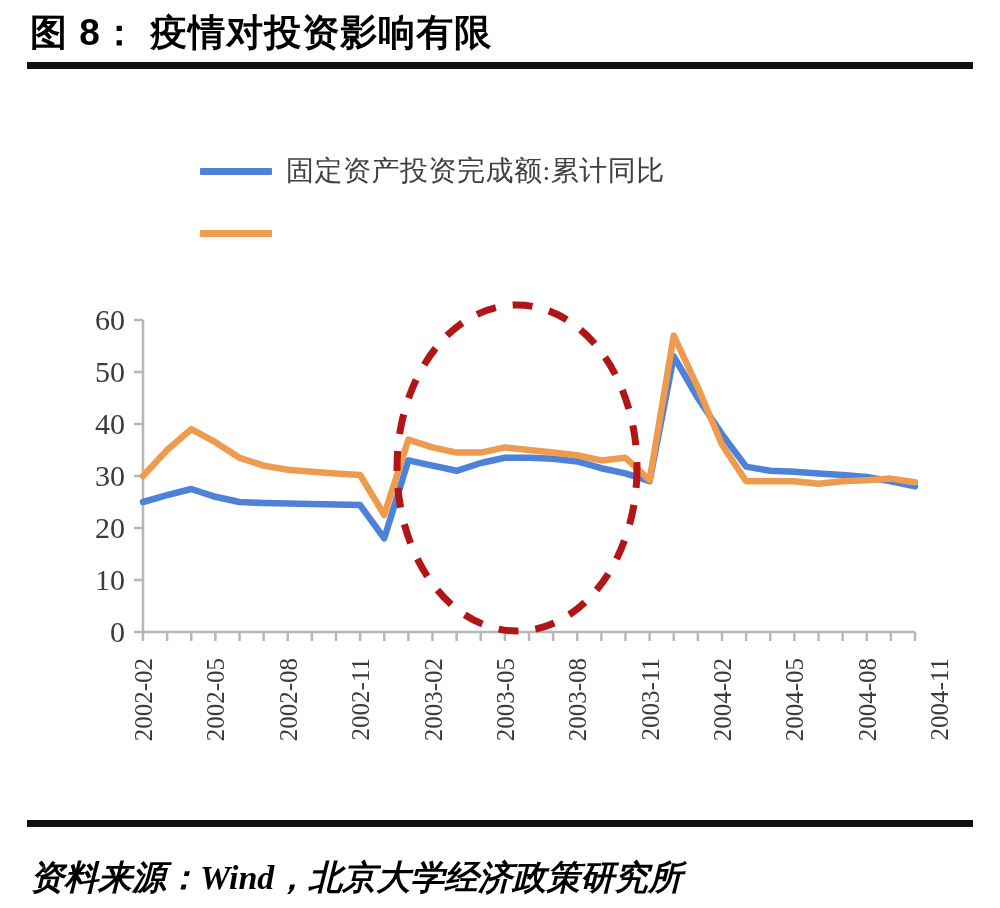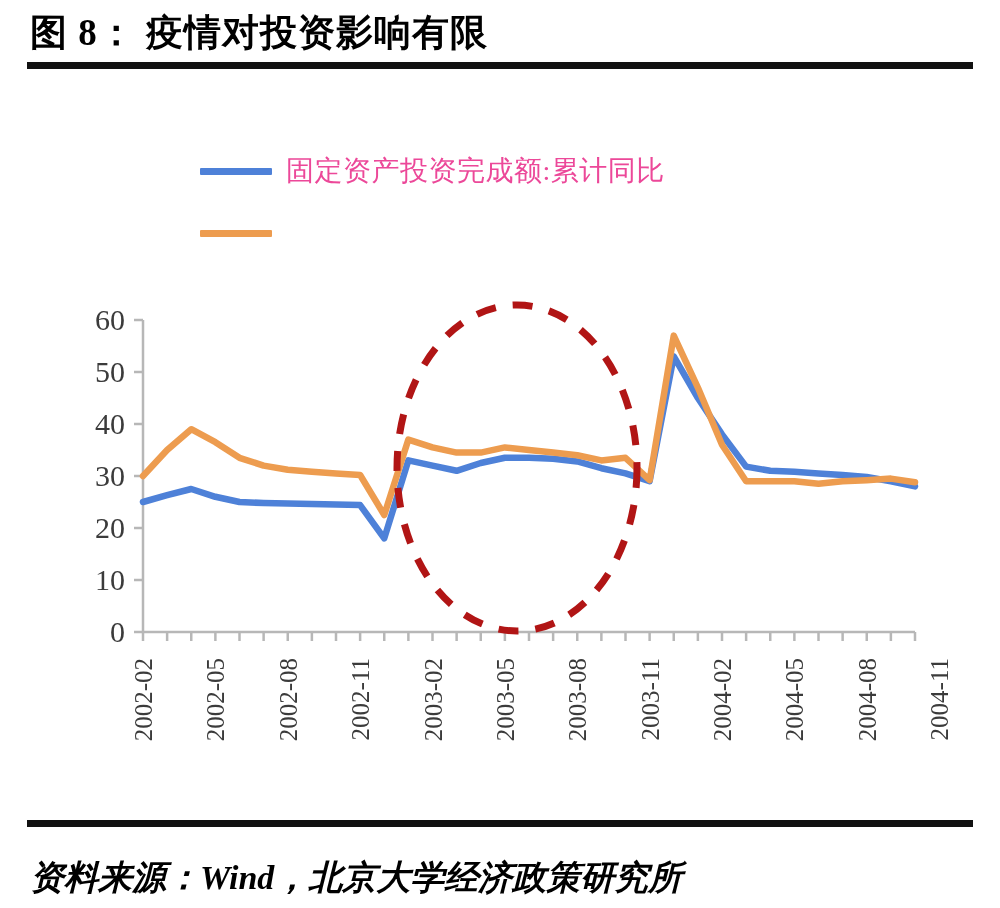--- a/index.html
+++ b/index.html
@@ -24,21 +24,21 @@
 
   
   .fig-title {
     position: absolute;
     left: 30px;
     top: 8px;
     font-size: 37px;
     font-weight: 700;
     letter-spacing: 1px;
     white-space: nowrap;
-    font-family: Liberation Serif, serif;
+    font-family: Liberation Sans, sans-serif;
   }
   .rule-top {
     position: absolute;
     left: 27px;
     top: 62px;
     width: 946px;
     height: 7px;
     background: #111111;
   }
   .rule-bottom {
@@ -77,21 +77,21 @@
   .legend-swatch {
     width: 72px;
     height: 7px;
     border-radius: 1px;
     margin-right: 14px;
     flex: 0 0 auto;
   }
   .legend-label {
     font-size: 28px;
     font-family: "Liberation Serif", "DejaVu Serif", serif;
-    color: #ec4899;
+    color: #404040;
     white-space: nowrap;
     letter-spacing: 0.5px;
   }
 
   
   .chart-wrap {
     position: absolute;
     left: 0;
     top: 290px;
     width: 1000px;

